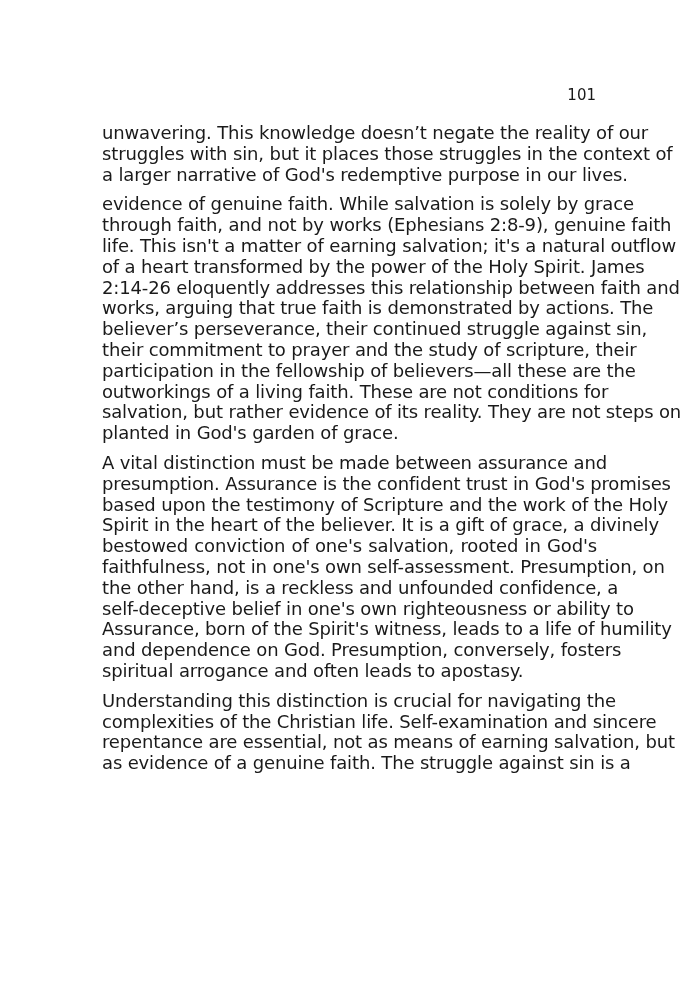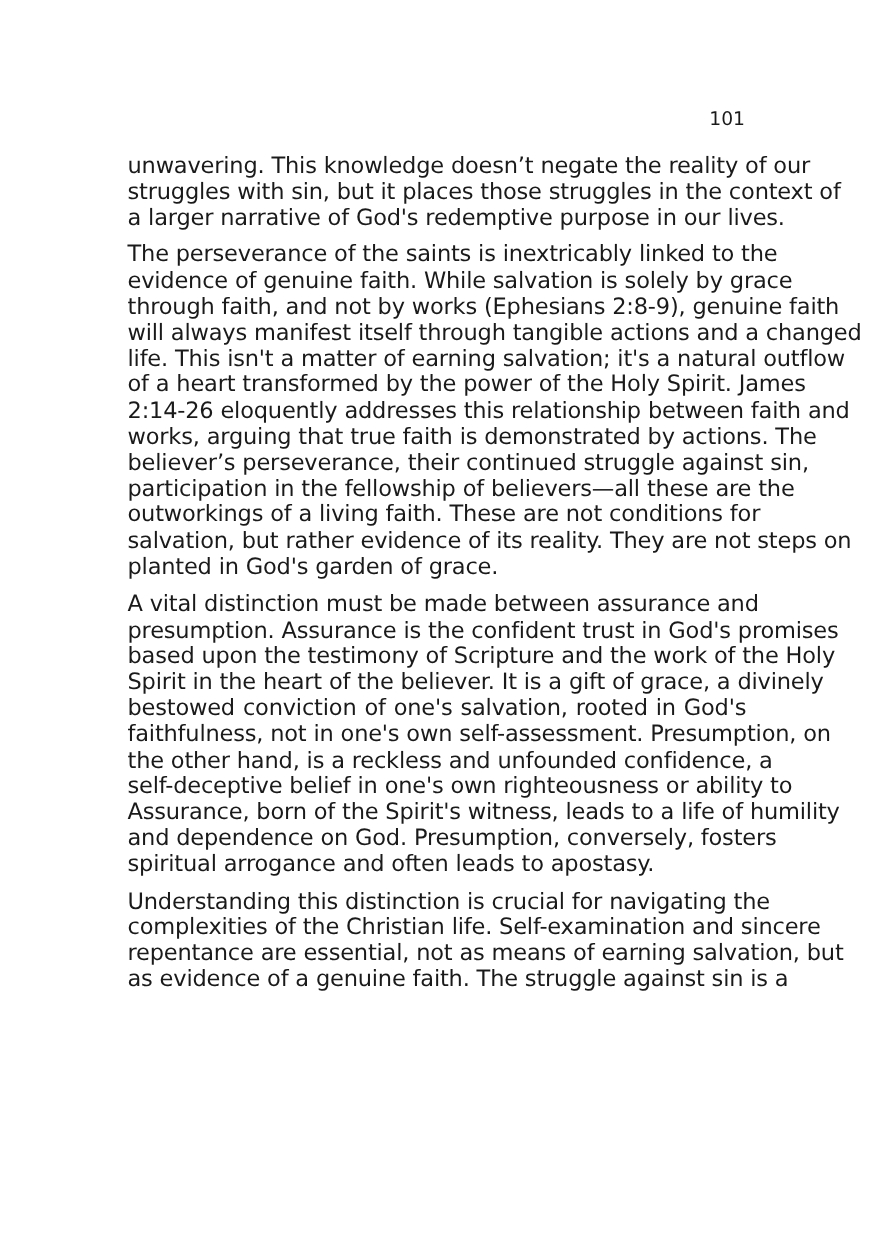--- a/index.html
+++ b/index.html
@@ -64,29 +64,28 @@
   <div class="page-number">101</div>
 
   <div class="body-text">
     <p class="para">
       <span class="line">unwavering. This knowledge doesn’t negate the reality of our</span>
       <span class="line">struggles with sin, but it places those struggles in the context of</span>
       <span class="line last">a larger narrative of God's redemptive purpose in our lives.</span>
     </p>
 
     <p class="para">
-      <span class="line">The perseverance of the saints is inextricably linked to the</span>
       <span class="line">evidence of genuine faith. While salvation is solely by grace</span>
       <span class="line">through faith, and not by works (Ephesians 2:8-9), genuine faith</span>
-      <span class="line">will always manifest itself through tangible actions and a changed</span>
       <span class="line">life. This isn't a matter of earning salvation; it's a natural outflow</span>
       <span class="line">of a heart transformed by the power of the Holy Spirit. James</span>
       <span class="line">2:14-26 eloquently addresses this relationship between faith and</span>
       <span class="line">works, arguing that true faith is demonstrated by actions. The</span>
       <span class="line">believer’s perseverance, their continued struggle against sin,</span>
+      <span class="line">their commitment to prayer and the study of scripture, their</span>
       <span class="line">participation in the fellowship of believers—all these are the</span>
       <span class="line">outworkings of a living faith. These are not conditions for</span>
       <span class="line">salvation, but rather evidence of its reality. They are not steps on</span>
       <span class="line last">planted in God's garden of grace.</span>
     </p>
 
     <p class="para">
       <span class="line">A vital distinction must be made between assurance and</span>
       <span class="line">presumption. Assurance is the confident trust in God's promises</span>
       <span class="line">based upon the testimony of Scripture and the work of the Holy</span>

